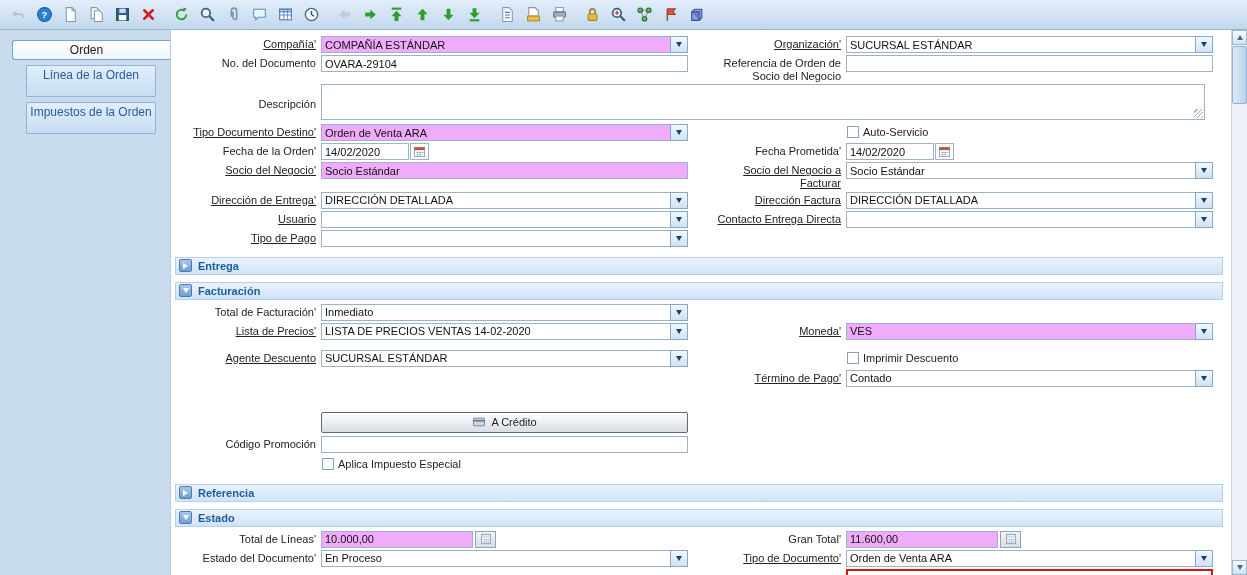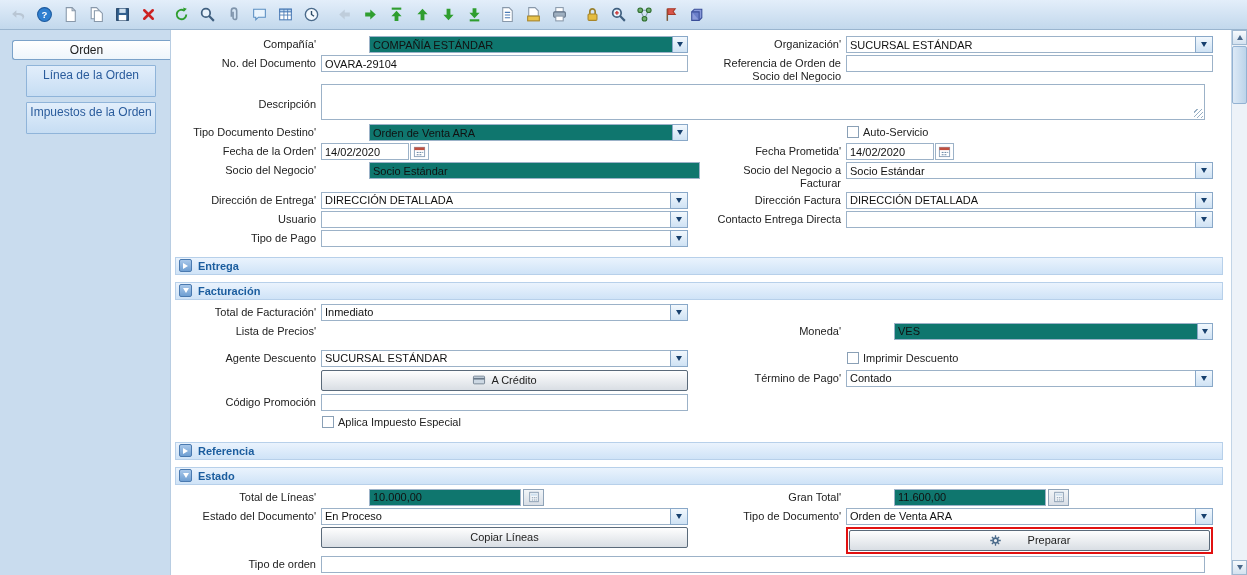--- a/index.html
+++ b/index.html
@@ -24,24 +24,24 @@
   .tab.other { margin:5px 14px 0 26px; height:32px; line-height:18px; text-align:center;
                background:linear-gradient(#e2eefb,#c6ddf3); border:1px solid #8fb4d9;
                border-radius:1px; color:#2a5c9c; }
 
   .content { flex:1; background:#fff; border-left:1px solid #b8cde2; padding:6px 6px 0 4px; overflow:hidden; }
 
   
   .frow { display:flex; align-items:flex-start; margin-bottom:2px; }
   .half { display:flex; width:50%; align-items:flex-start; }
   .lbl { width:146px; min-width:146px; text-align:right; padding:2px 5px 0 0; color:#222; line-height:1.15; }
-  .u { }
+  .u { text-decoration:underline; }
   .txt { height:17px; border:1px solid #9cb2c8; font:11px "Liberation Sans",sans-serif;
          padding:0 3px; background:#fff; color:#111; }
-  .gray { background:#0f766e;margin-left:48px; }
+  .gray { background:#f0abfc; }
   .w367 { width:367px; }
   .combo { display:flex; }
   .combo .txt { border-right:0; }
   .combo.w367 .txt { width:349px; }
   .cbtn { width:18px; height:17px; border:1px solid #89a8c8; background:linear-gradient(#f2f8fd,#cfe2f4);
           display:flex; align-items:center; justify-content:center; cursor:pointer; }
   .arr { width:0; height:0; border-left:3.5px solid transparent; border-right:3.5px solid transparent;
          border-top:5px solid #17406e; }
   .w88 { width:88px; }
   .fbtn { width:19px; height:17px; border:1px solid #9cb2c8; background:#fff; margin-left:1px;
@@ -66,21 +66,21 @@
             border:1px solid #4a7ab0; border-radius:2px; display:flex; align-items:center; justify-content:center; }
   .tri-r { width:0; height:0; border-top:3.5px solid transparent; border-bottom:3.5px solid transparent;
            border-left:5px solid #fff; }
   .tri-d { width:0; height:0; border-left:3.5px solid transparent; border-right:3.5px solid transparent;
            border-top:5px solid #fff; }
   .sectitle { color:#1b5d9e; font-weight:bold; margin-left:6px; }
 
   
   .gbtn { height:21px; width:367px; border:1px solid #5a6a7a; border-radius:2px; color:#222;
           background:linear-gradient(#fefefe,#d9dee4); font:11px "Liberation Sans",sans-serif;
-          display:flex; align-items:center; justify-content:center; gap:5px; cursor:pointer; }
+          display:flex; align-items:center; justify-content:center; gap:5px; cursor:pointer;margin-top:42px; }
   .redbox { border:2px solid #e11111; padding:1px; display:inline-block; }
   .redbox .gbtn { width:361px;gap:26px; }
 
   
   .vscroll { width:16px; background:#edf2f8; border-left:1px solid #c2d4e6; position:relative; }
   .sarrow { position:absolute; left:0; width:15px; height:15px; border:1px solid #9fb8d0;
             background:linear-gradient(#f6fafd,#d4e2f0); display:flex; align-items:center;
             justify-content:center; cursor:pointer; }
   .sarrow.up { top:0; } .sarrow.down { bottom:0; }
   .tri-up { width:0; height:0; border-left:3.5px solid transparent; border-right:3.5px solid transparent;
@@ -446,20 +446,26 @@
             <span class="cbtn">
                 <i class="arr"></i>
               </span>
           </div>
         </div>
       </div>
 
       <div class="frow">
         <div class="half">
           <label class="lbl u">Lista de Precios'</label>
+          <div class="combo w367">
+            <input class="txt" value="LISTA DE PRECIOS VENTAS 14-02-2020" style="">
+            <span class="cbtn">
+                <i class="arr"></i>
+              </span>
+          </div>
         </div>
         <div class="half">
           <label class="lbl u">Moneda'</label>
           <div class="combo w367">
             <input class="txt gray" value="VES" style="">
             <span class="cbtn">
                 <i class="arr"></i>
               </span>
           </div>
         </div>

